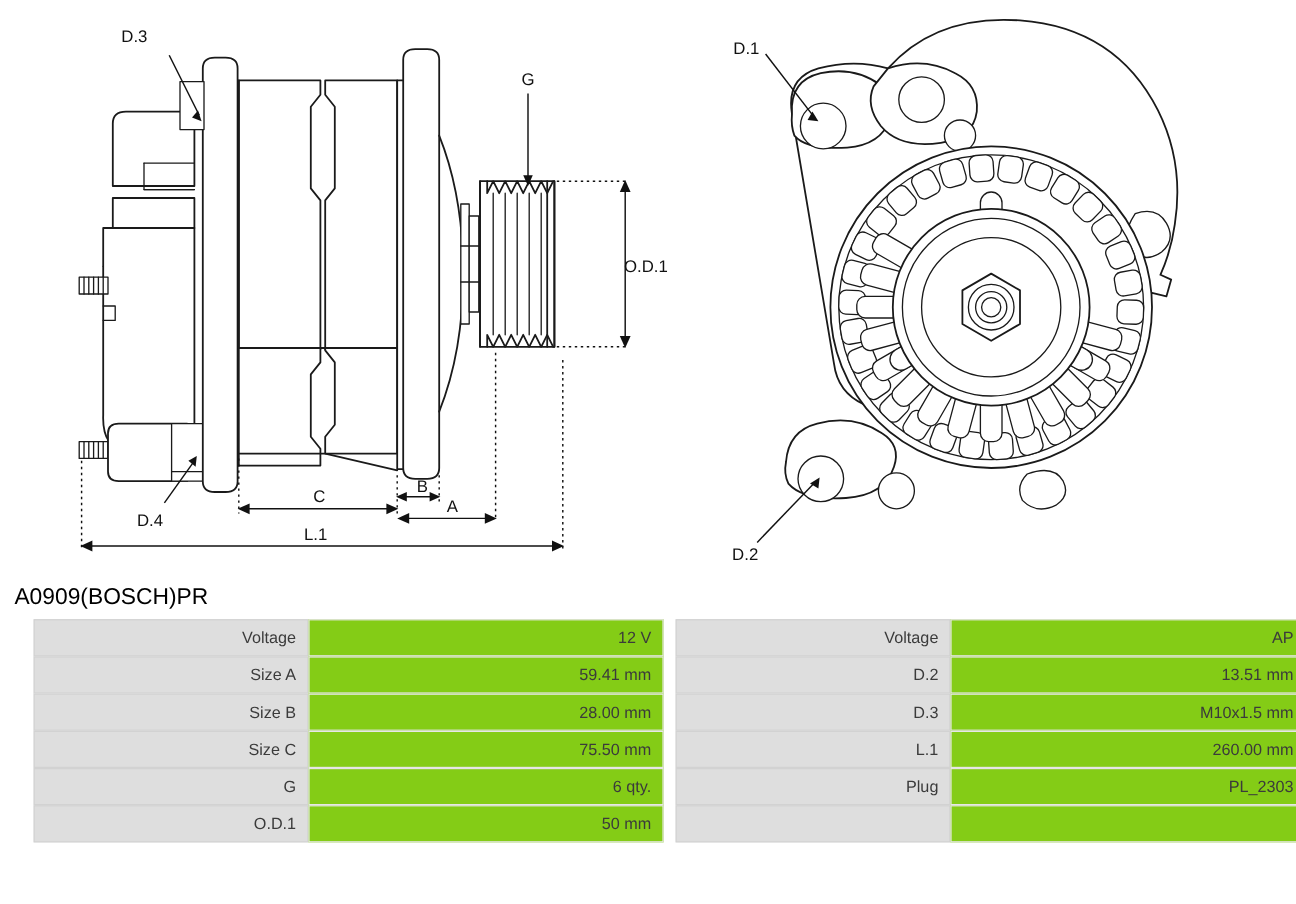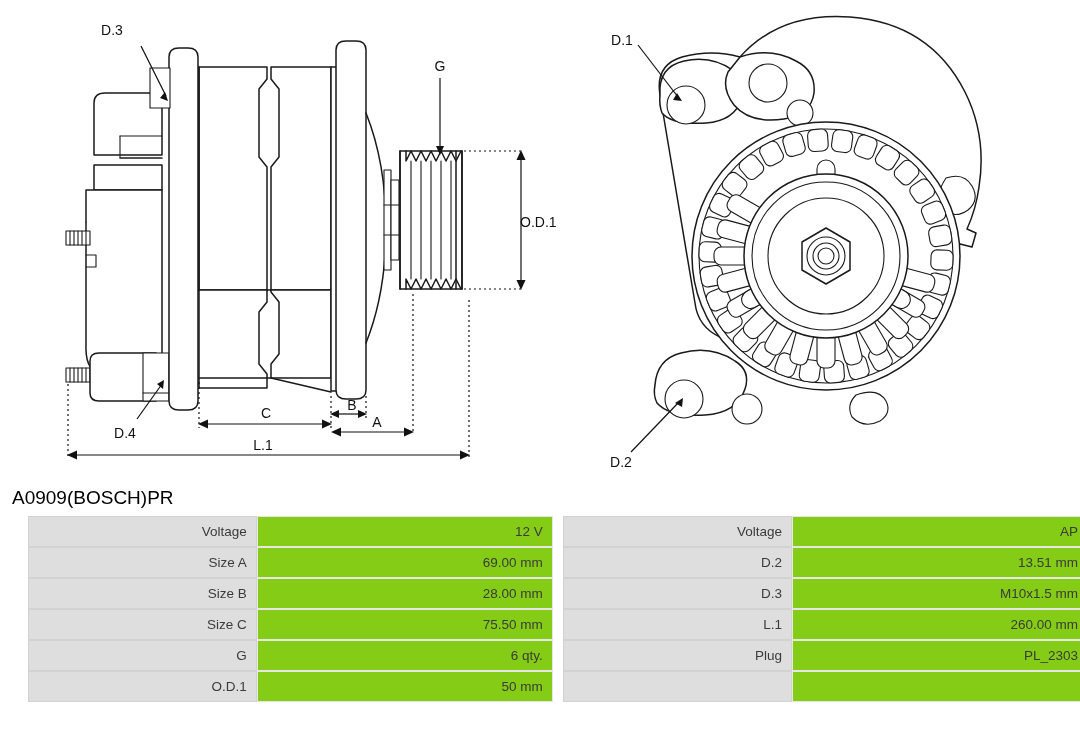--- a/index.html
+++ b/index.html
@@ -381,21 +381,21 @@
       <tbody>
         <tr>
           <td class="label">Voltage</td>
           <td class="value">12 V</td>
           <td class="gap"></td>
           <td class="label">Voltage</td>
           <td class="value">AP</td>
         </tr>
         <tr>
           <td class="label">Size A</td>
-          <td class="value">69.00 mm</td>
+          <td class="value">59.41 mm</td>
           <td class="gap"></td>
           <td class="label">D.2</td>
           <td class="value">13.51 mm</td>
         </tr>
         <tr>
           <td class="label">Size B</td>
           <td class="value">28.00 mm</td>
           <td class="gap"></td>
           <td class="label">D.3</td>
           <td class="value">M10x1.5 mm</td>

